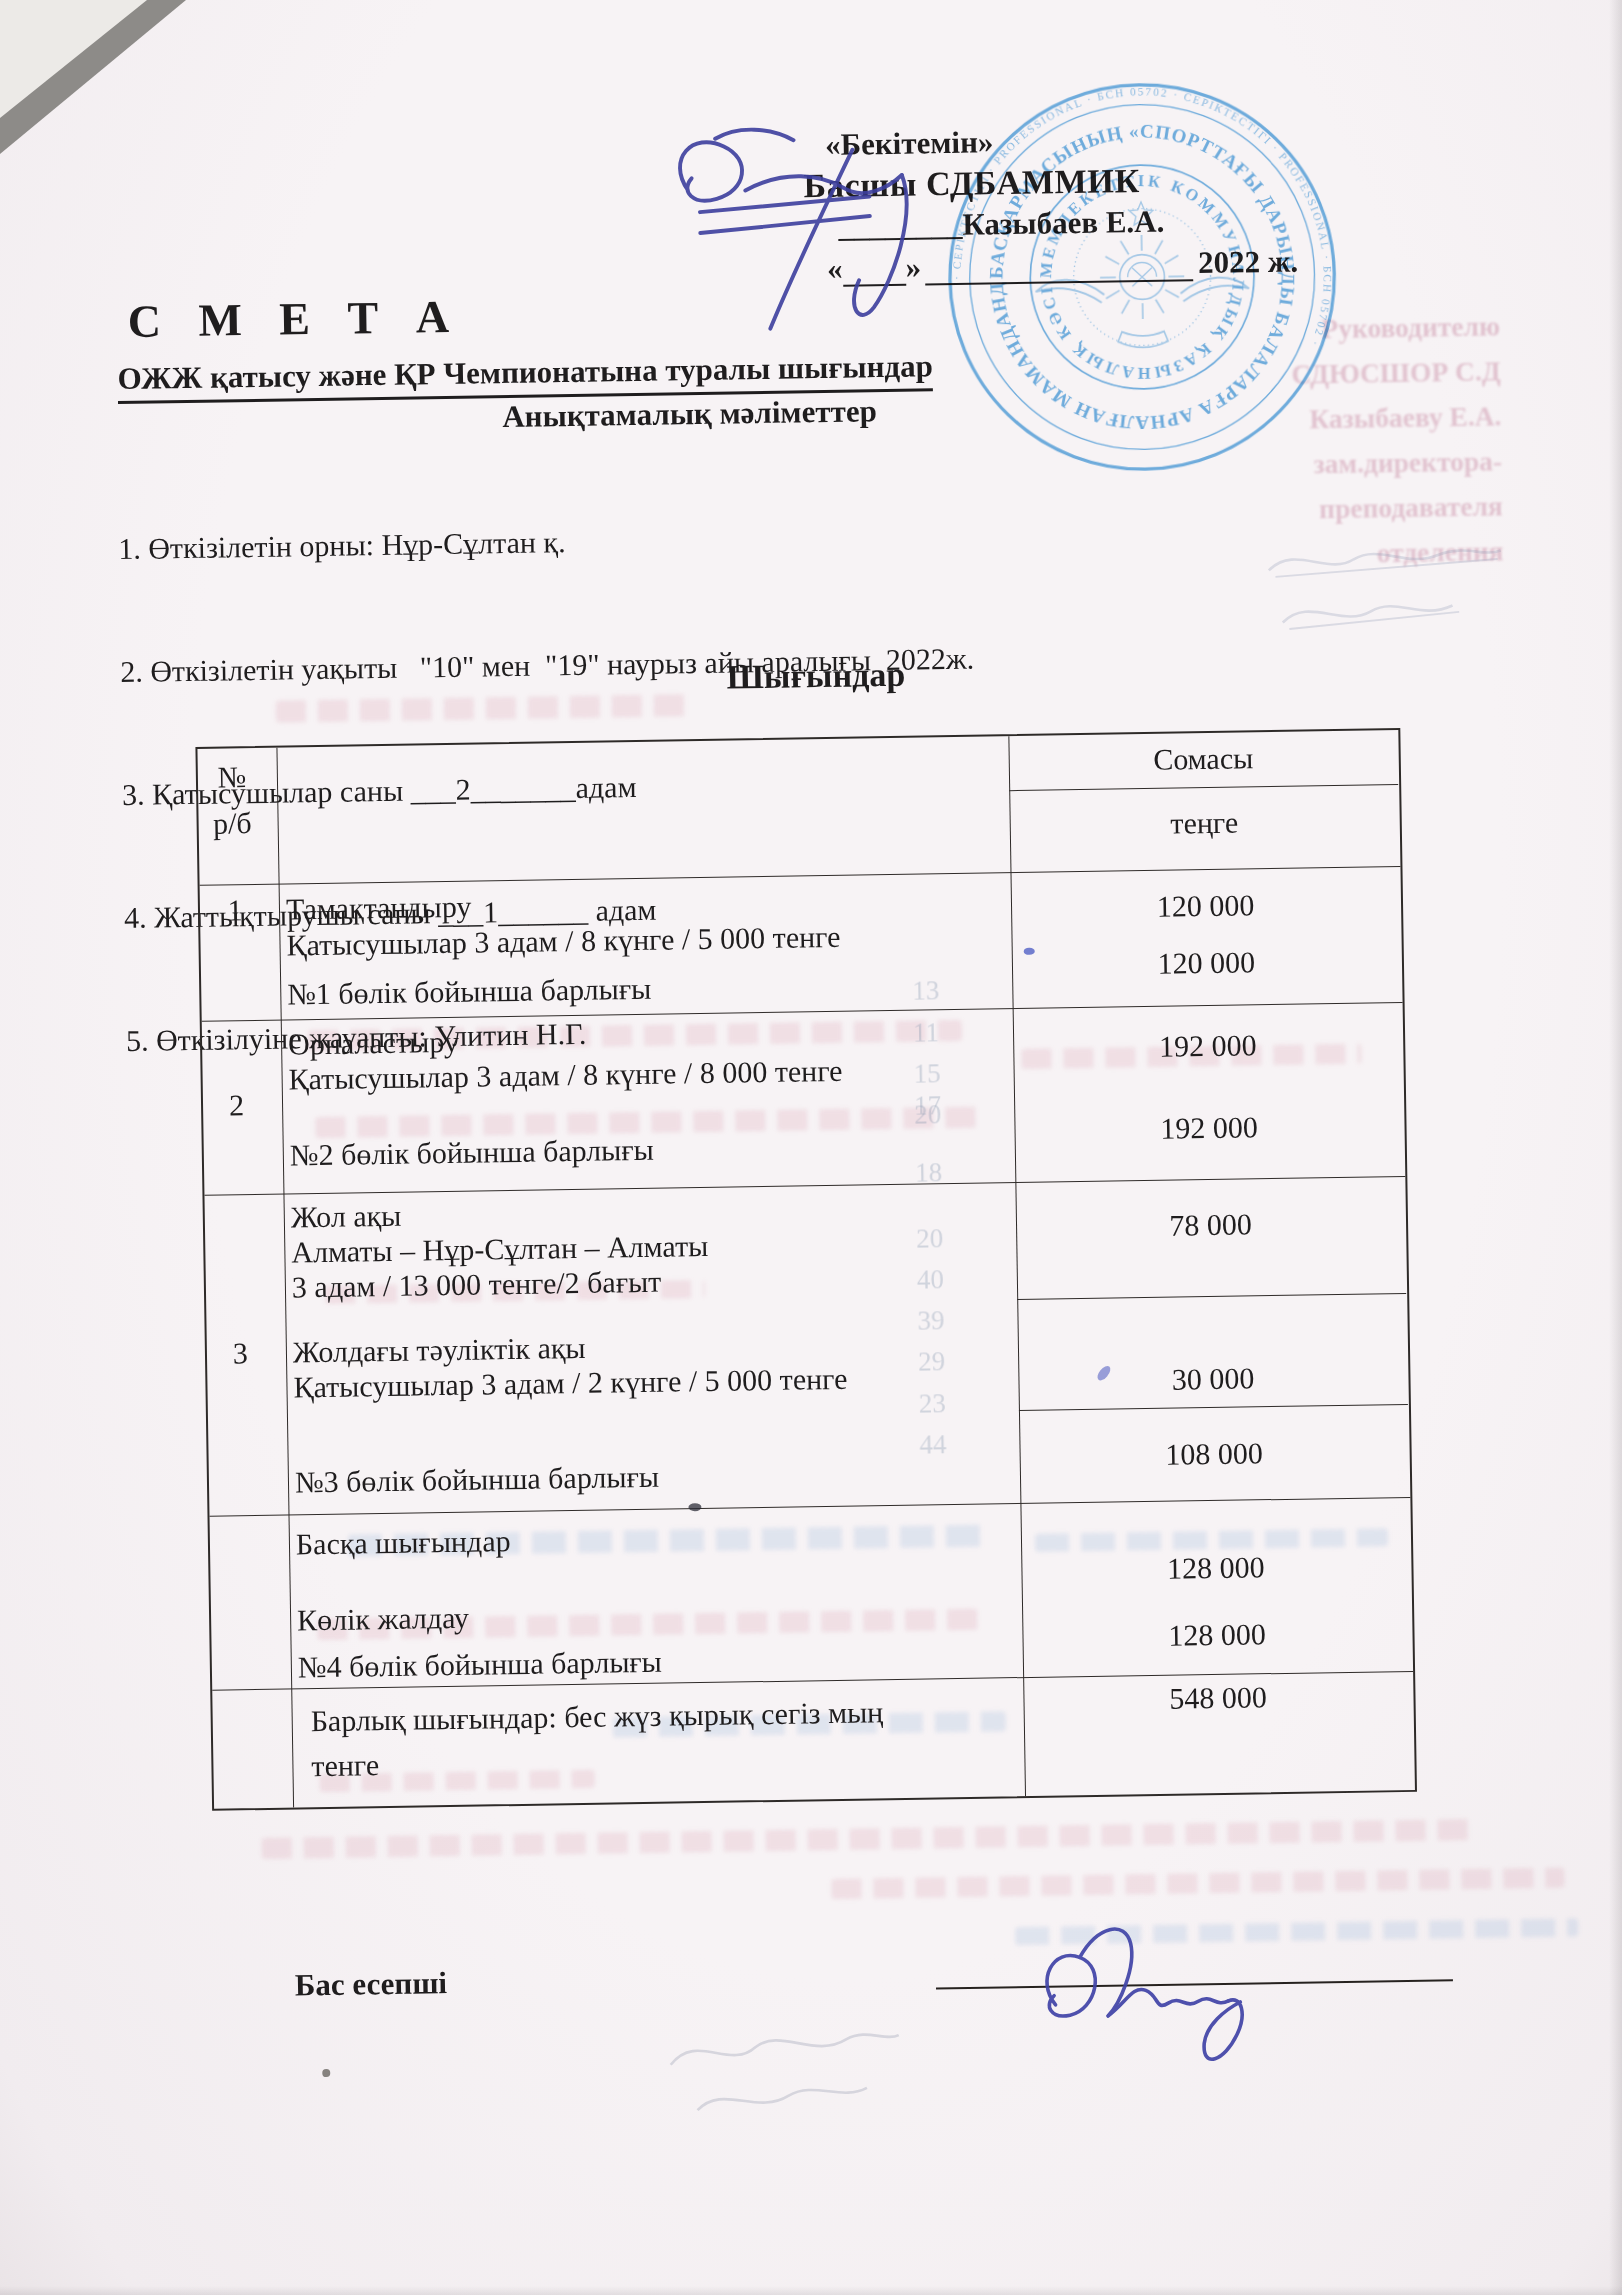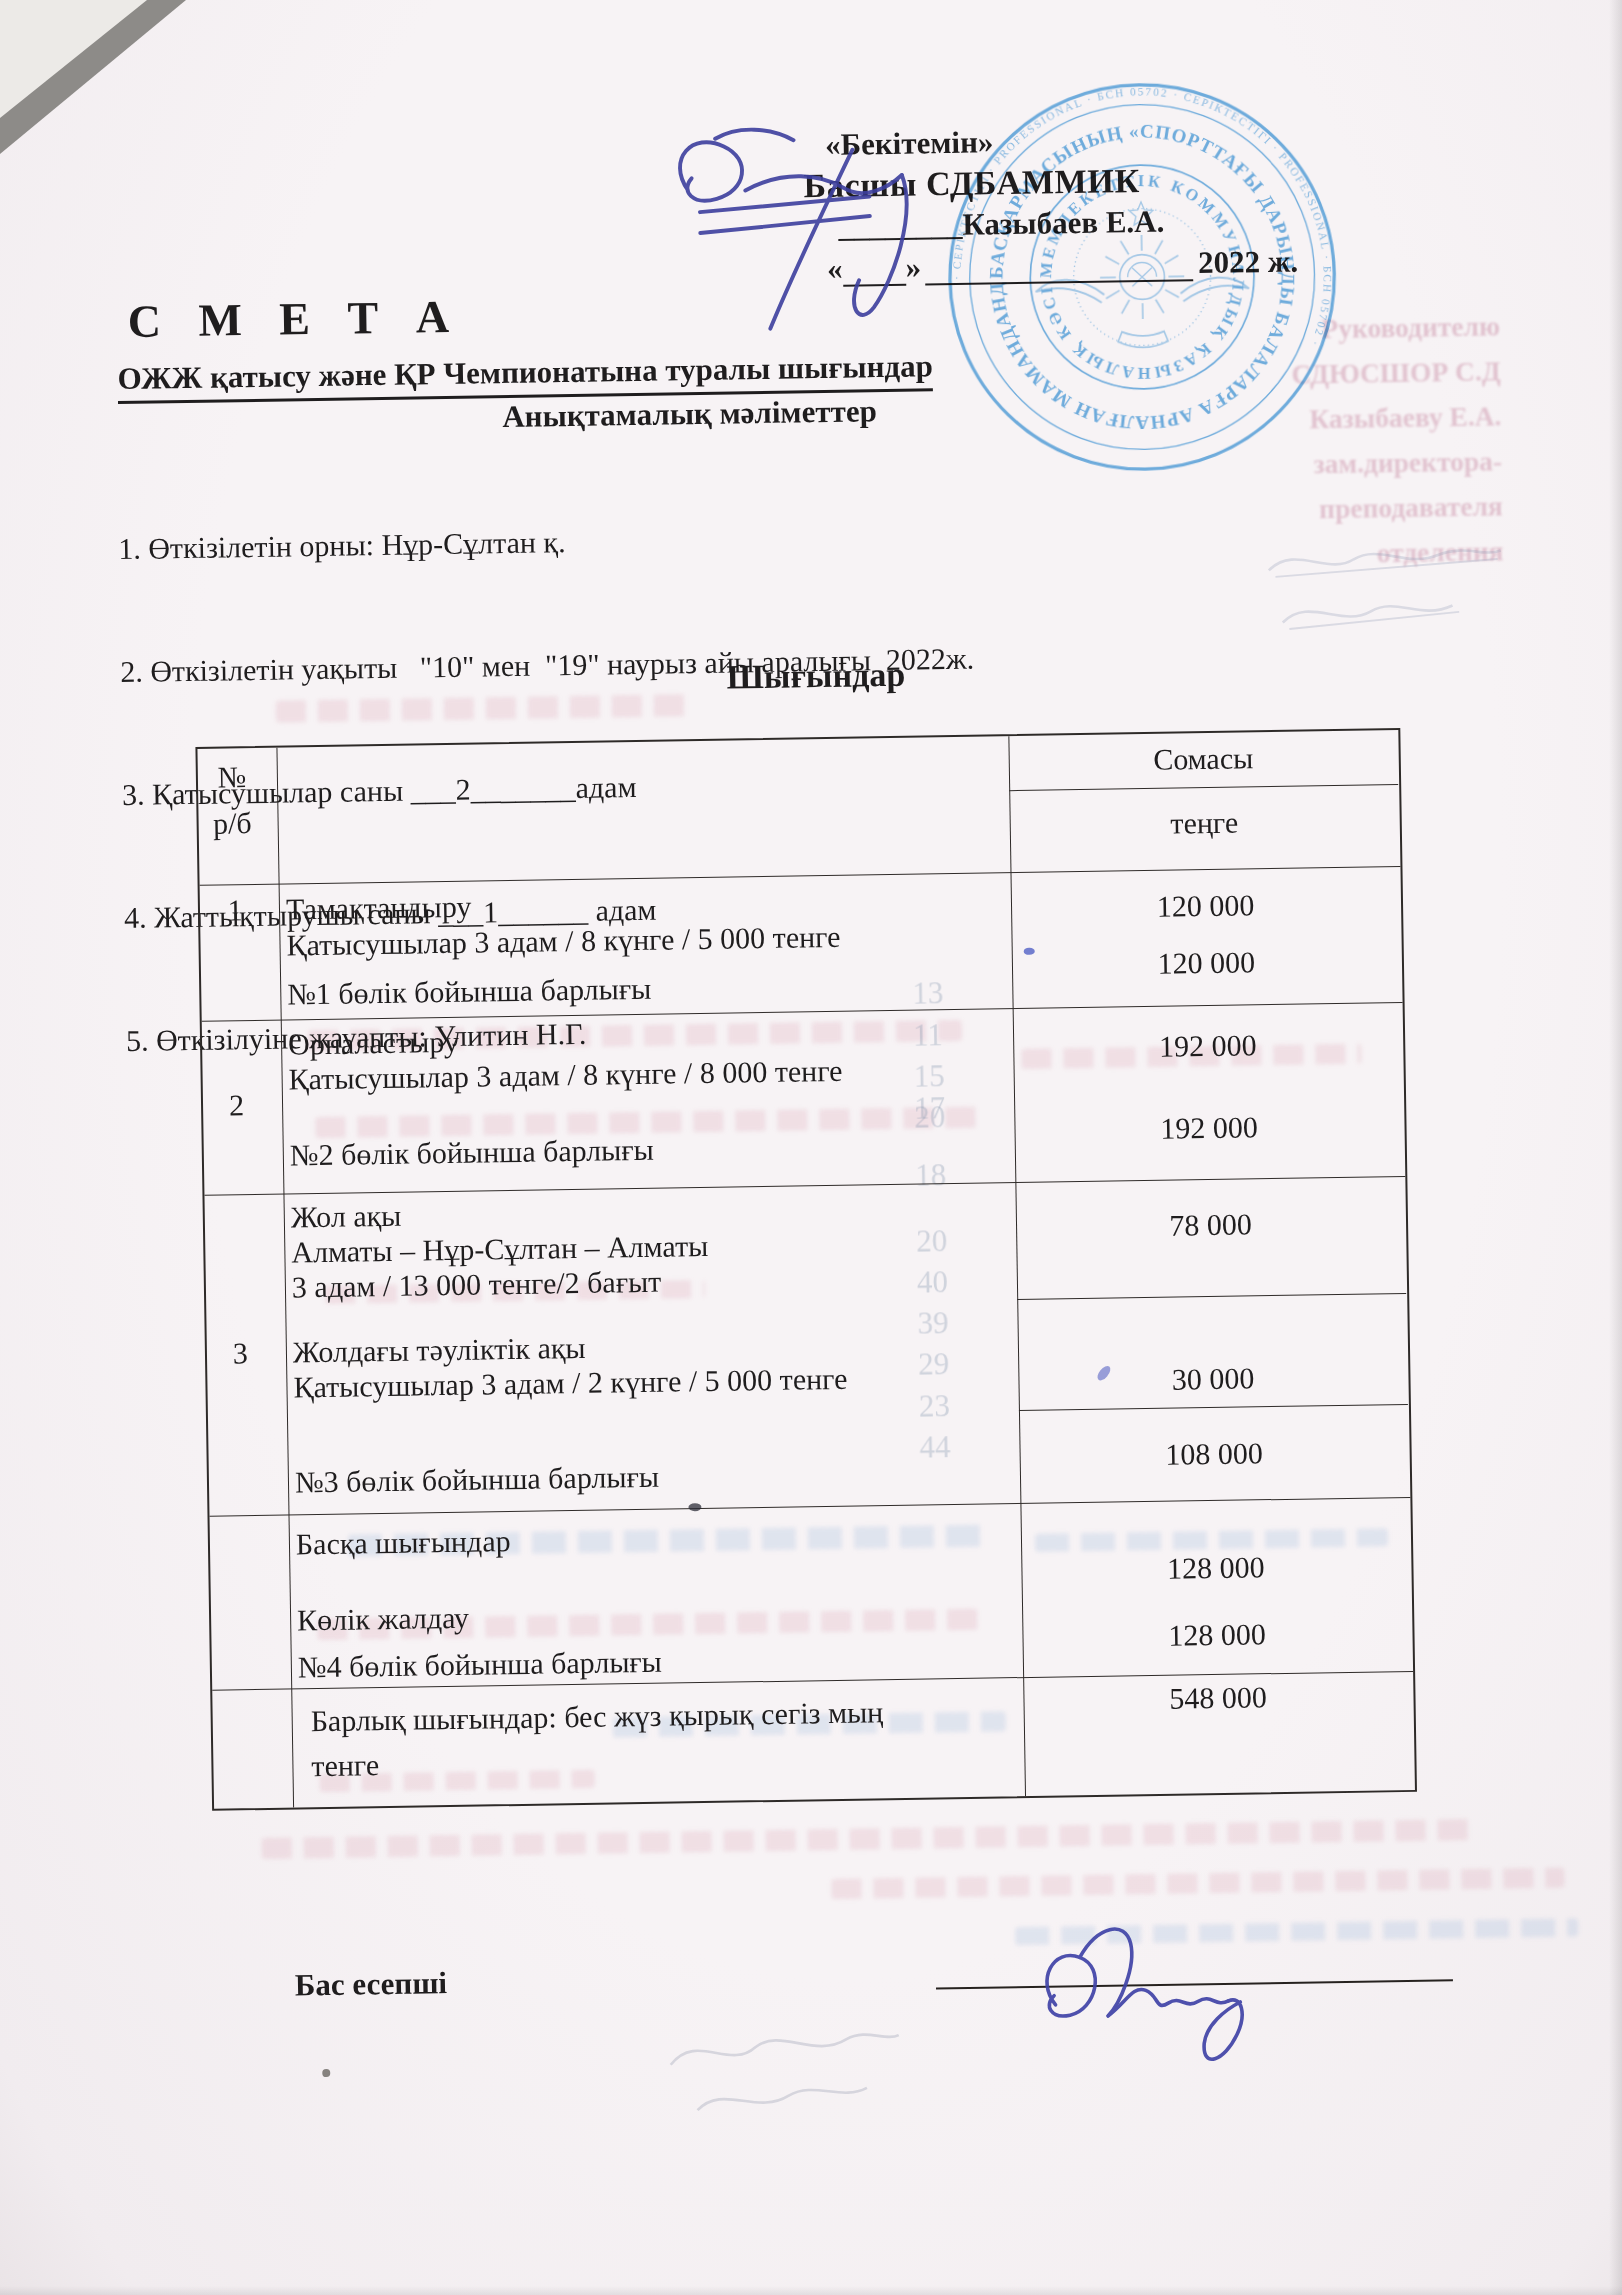--- a/index.html
+++ b/index.html
@@ -41,21 +41,21 @@
   .vl{width:1.3px; top:0; height:100%;}
   .hl{height:1.3px;}
   .t{position:absolute; font-size:30px; white-space:nowrap;}
   .amt{position:absolute; left:811px; width:389px; text-align:center; font-size:30px;}
   
   .ghost-band{position:absolute; border-radius:3.9px; filter:blur(2px);}
   .gp{background:repeating-linear-gradient(90deg, rgba(205,120,145,.16) 0 30px, rgba(205,120,145,0) 30px 42px);}
   .gb{background:repeating-linear-gradient(90deg, rgba(120,160,210,.18) 0 34px, rgba(120,160,210,0) 34px 46px);}
   .ghost-right{position:absolute; left:1217px; top:313px; width:294px; text-align:right;
     font-size:27.5px; line-height:45px; color:rgba(186,104,134,.34); filter:blur(0.8px); font-weight:bold;}
-  .ghost-num{position:absolute; left:913px; font-size:31px; color:#7f92ab; opacity:.32; filter:blur(0.4px);}
+  .ghost-num{position:absolute; left:913px; font-size:27px; color:#7f92ab; opacity:.32; filter:blur(0.4px);}
   .speck{position:absolute; border-radius:50%;}
   
   .acct{left:280px; top:1958px; font-size:31px; font-weight:bold;}
   .sig-line{left:921px; top:1988px; width:517px; height:2px; background:#26221f;}
   .stamp{left:950px; top:77px; width:408px; height:408px; opacity:.82; filter:blur(0.4px); mix-blend-mode:multiply;}
   svg{overflow:visible;}
 </style>
 </head>
 <body>
 

